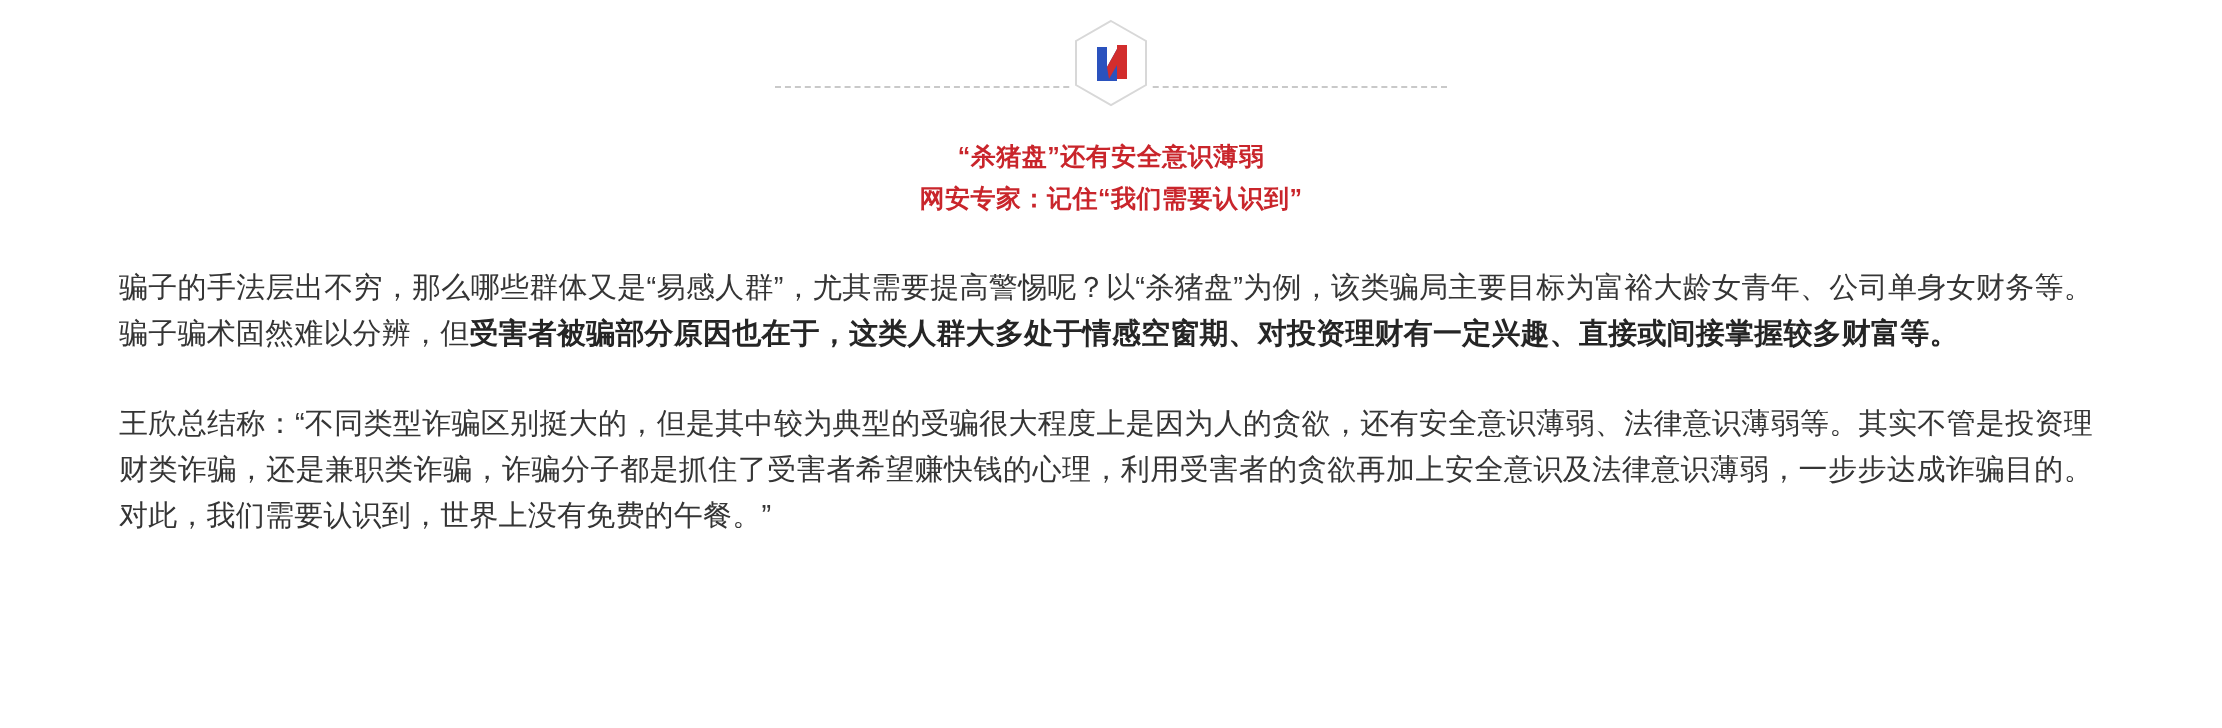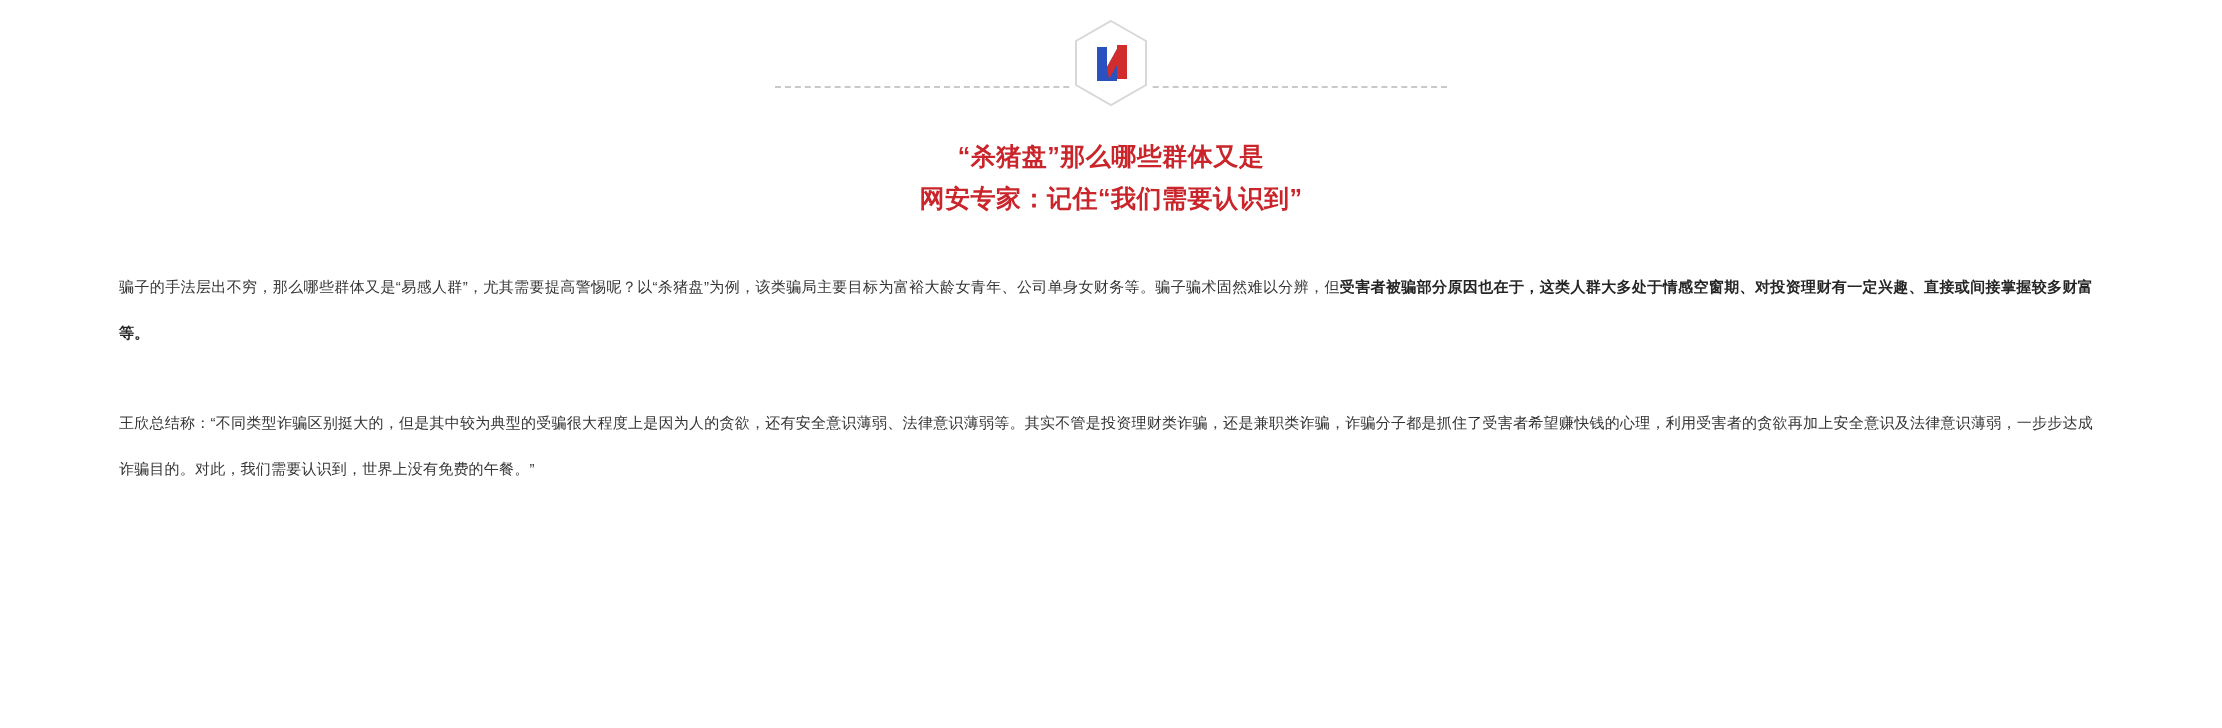--- a/index.html
+++ b/index.html
@@ -78,21 +78,21 @@
   .headline-line2 { margin-top: 2px; }
 
   
   .body-area {
     margin-top: 46px;
     padding: 0 78px 0 78px;
     box-sizing: border-box;
   }
   p.para {
     color: #353535;
-    font-size: 15px;
+    font-size: 29px;
     line-height: 46px;
     margin: 0 10px 44px 0;
     text-align: justify;
     letter-spacing: 0.2px;
   }
   p.para:last-child { margin-bottom: 0; }
   .b { font-weight: bold; color: #252525; }
 </style>
 </head>
 <body>
@@ -108,21 +108,21 @@
             <polygon points="38,2 73,22 73,66 38,86 3,66 3,22" fill="#ffffff" stroke="#d8d8d8" stroke-width="2"></polygon>
             <path d="M24 62 L24 28 L34 28 L34 48 L44 30 L44 62 Z" fill="#2a52be"></path>
             <path d="M44 26 L54 26 L54 60 L44 60 Z" fill="#d22d2d"></path>
             <path d="M34 48 L44 30 L44 46 L36 60 Z" fill="#d22d2d"></path>
           </svg>
         </div>
       </div>
     </div>
 
     <div class="headline">
-      <div>“杀猪盘”那么哪些群体又是</div>
+      <div>“杀猪盘”还有安全意识薄弱</div>
       <div class="headline-line2">网安专家：记住“我们需要认识到”</div>
     </div>
 
     <div class="body-area">
       <p class="para">
         <span>骗子的手法层出不穷，那么哪些群体又是“易感人群”，尤其需要提高警惕呢？以“杀猪盘”为例，该类骗局主要目标为富裕大龄女青年、公司单身女财务等。骗子骗术固然难以分辨，但</span><span class="b">受害者被骗部分原因也在于，这类人群大多处于情感空窗期、对投资理财有一定兴趣、直接或间接掌握较多财富等。</span>
       </p>
       <p class="para">
         <span>王欣总结称：“不同类型诈骗区别挺大的，但是其中较为典型的受骗很大程度上是因为人的贪欲，还有安全意识薄弱、法律意识薄弱等。其实不管是投资理财类诈骗，还是兼职类诈骗，诈骗分子都是抓住了受害者希望赚快钱的心理，利用受害者的贪欲再加上安全意识及法律意识薄弱，一步步达成诈骗目的。对此，我们需要认识到，世界上没有免费的午餐。”</span>
       </p>

